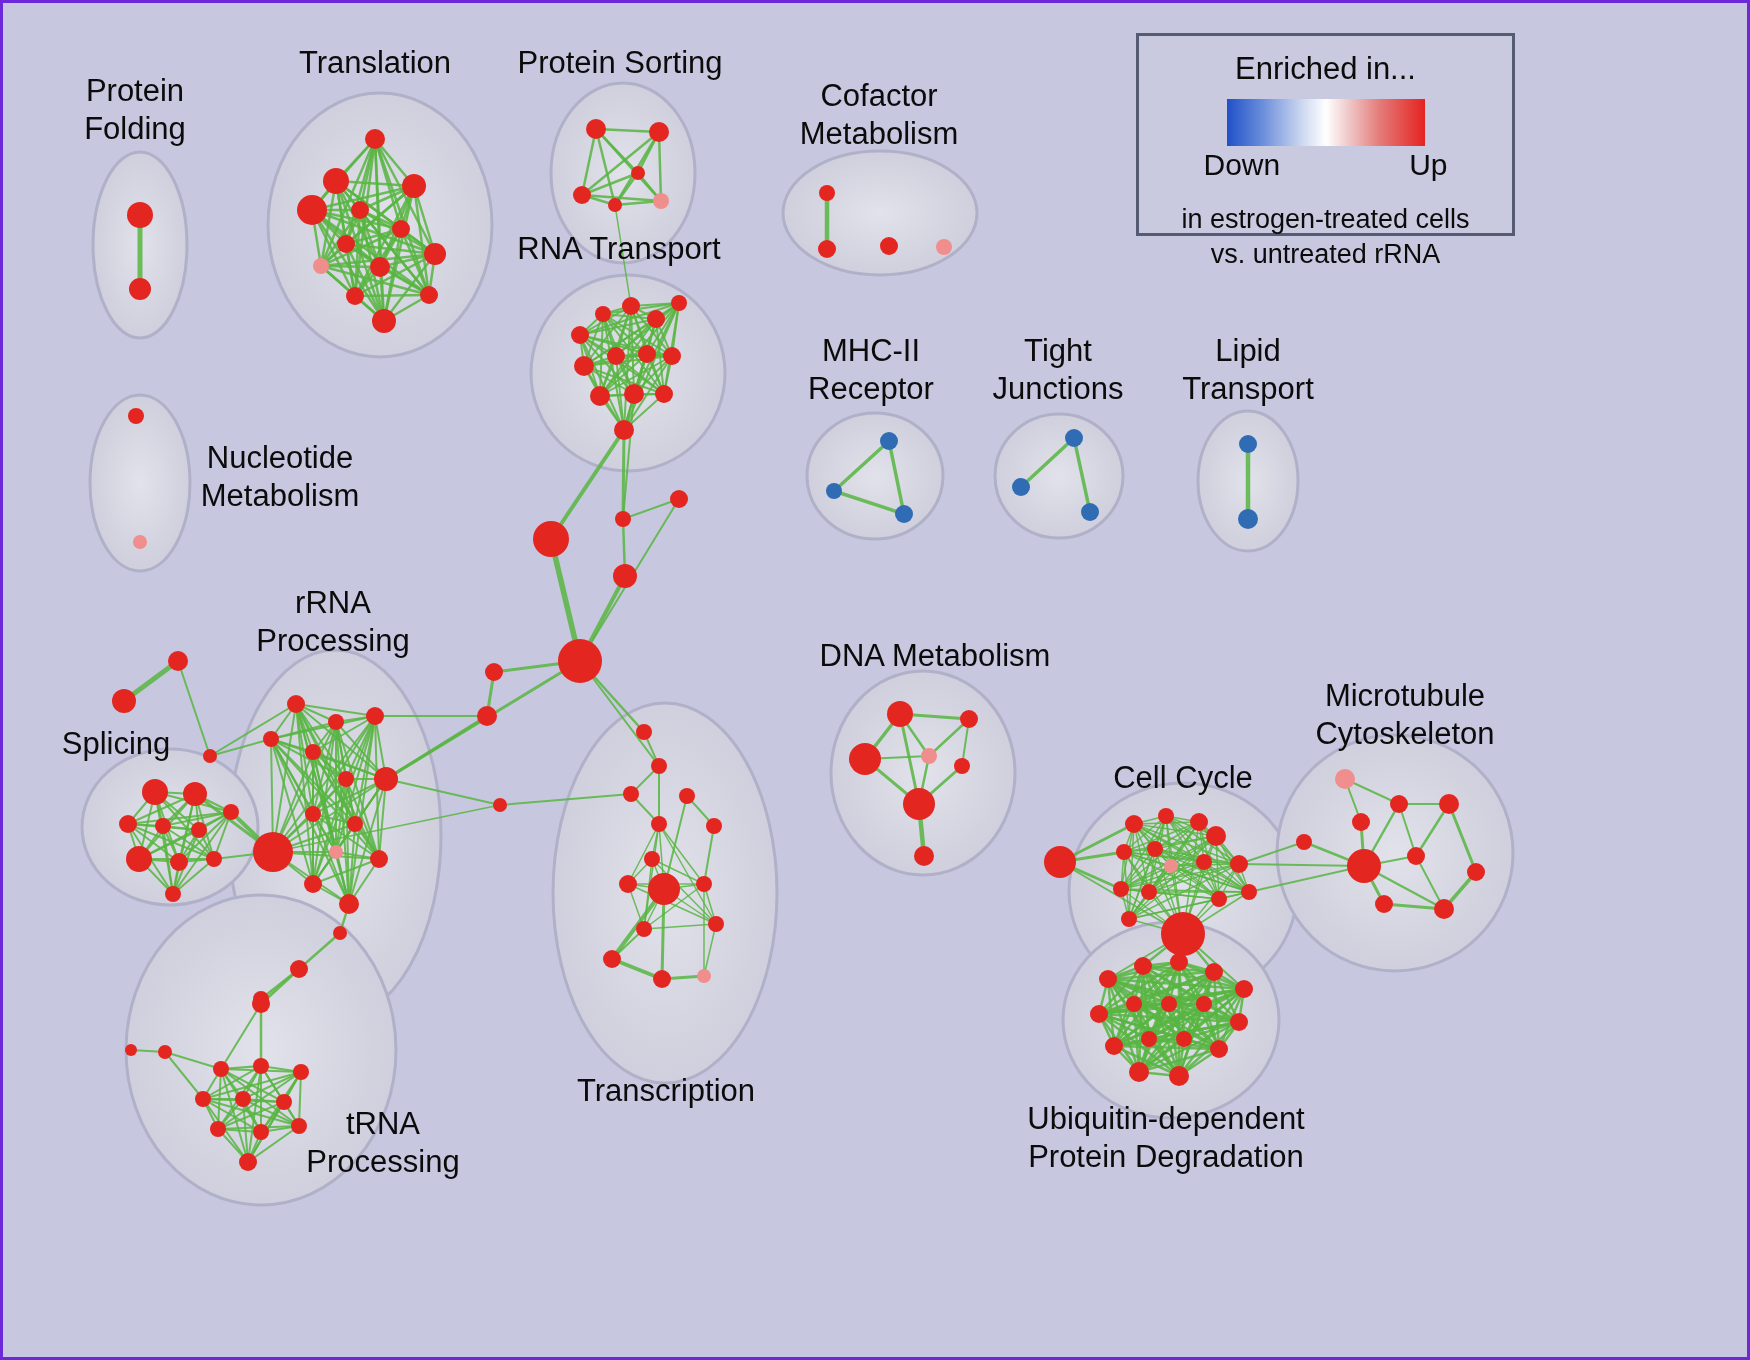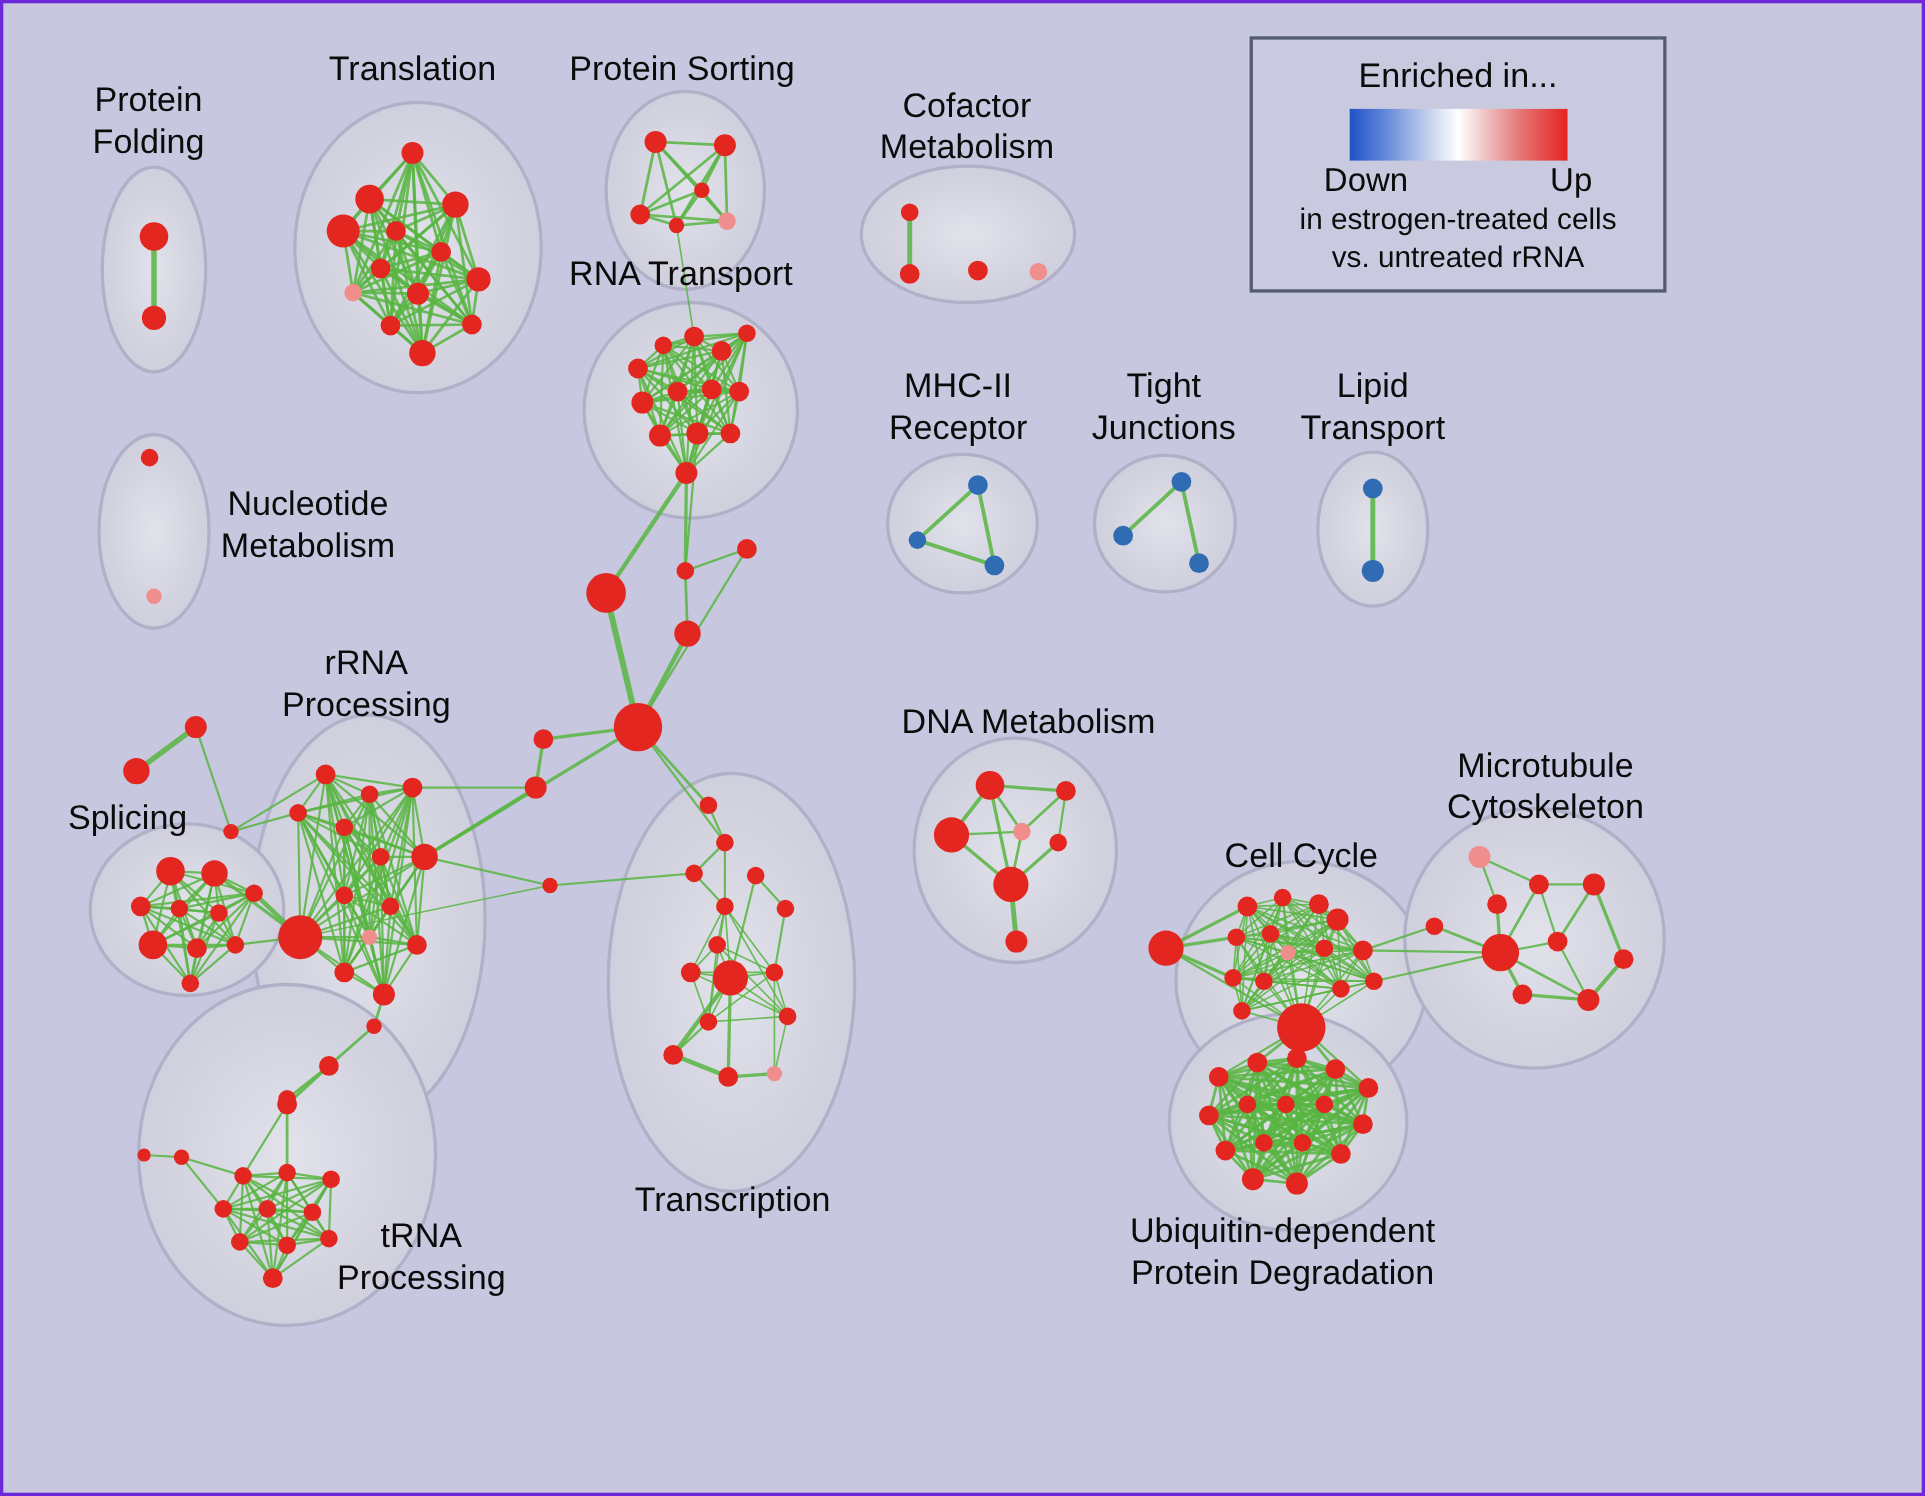--- a/index.html
+++ b/index.html
@@ -1,24 +1,24 @@
 <!DOCTYPE html>
 <html><head>
 <meta charset="utf-8">
 <style>
   html,body{margin:0;padding:0;}
   body{background:#8e90a8;font-family:"Liberation Sans",sans-serif;}
   .stage{position:relative;width:1750px;height:1360px;background:#c7c8df;border:3px solid #6d28d9;box-sizing:border-box;overflow:hidden;}
   .stage svg{position:absolute;left:0;top:0;}
-  .legend{position:absolute;left:1133px;top:30px;width:379px;height:233px;border:3px solid #555b72;box-sizing:border-box;text-align:center;color:#0b0b0b;background:rgba(255,255,255,0.04);}
+  .legend{position:absolute;left:1133px;top:30px;width:379px;height:203px;border:3px solid #555b72;box-sizing:border-box;text-align:center;color:#0b0b0b;background:rgba(255,255,255,0.04);}
   .legend-title{font-size:31px;margin-top:15px;}
   .legend-bar{width:198px;height:47px;margin:12px auto 2px auto;background:linear-gradient(90deg,#2050c8 0%,#6287d8 16%,#cdd8f0 38%,#ffffff 50%,#f0caca 61%,#e47c7a 77%,#e42320 100%);}
   .legend-scale{width:244px;margin:2px auto 0 auto;display:flex;justify-content:space-between;font-size:30px;align-items:center;}
   .legend-cap{font-size:27px;line-height:35px;}
-  .legend-cap.first{margin-top:0;}
+  .legend-cap.first{margin-top:20px;}
 </style>
 </head>
 <body>
 
 <div class="stage">
   <svg id="net" width="1750" height="1360" viewBox="0 0 1750 1360">
       <defs>
         <radialGradient id="eg">
           <stop offset="0%" stop-color="#e2e2eb"></stop>
           <stop offset="100%" stop-color="#cfcfdd"></stop>

